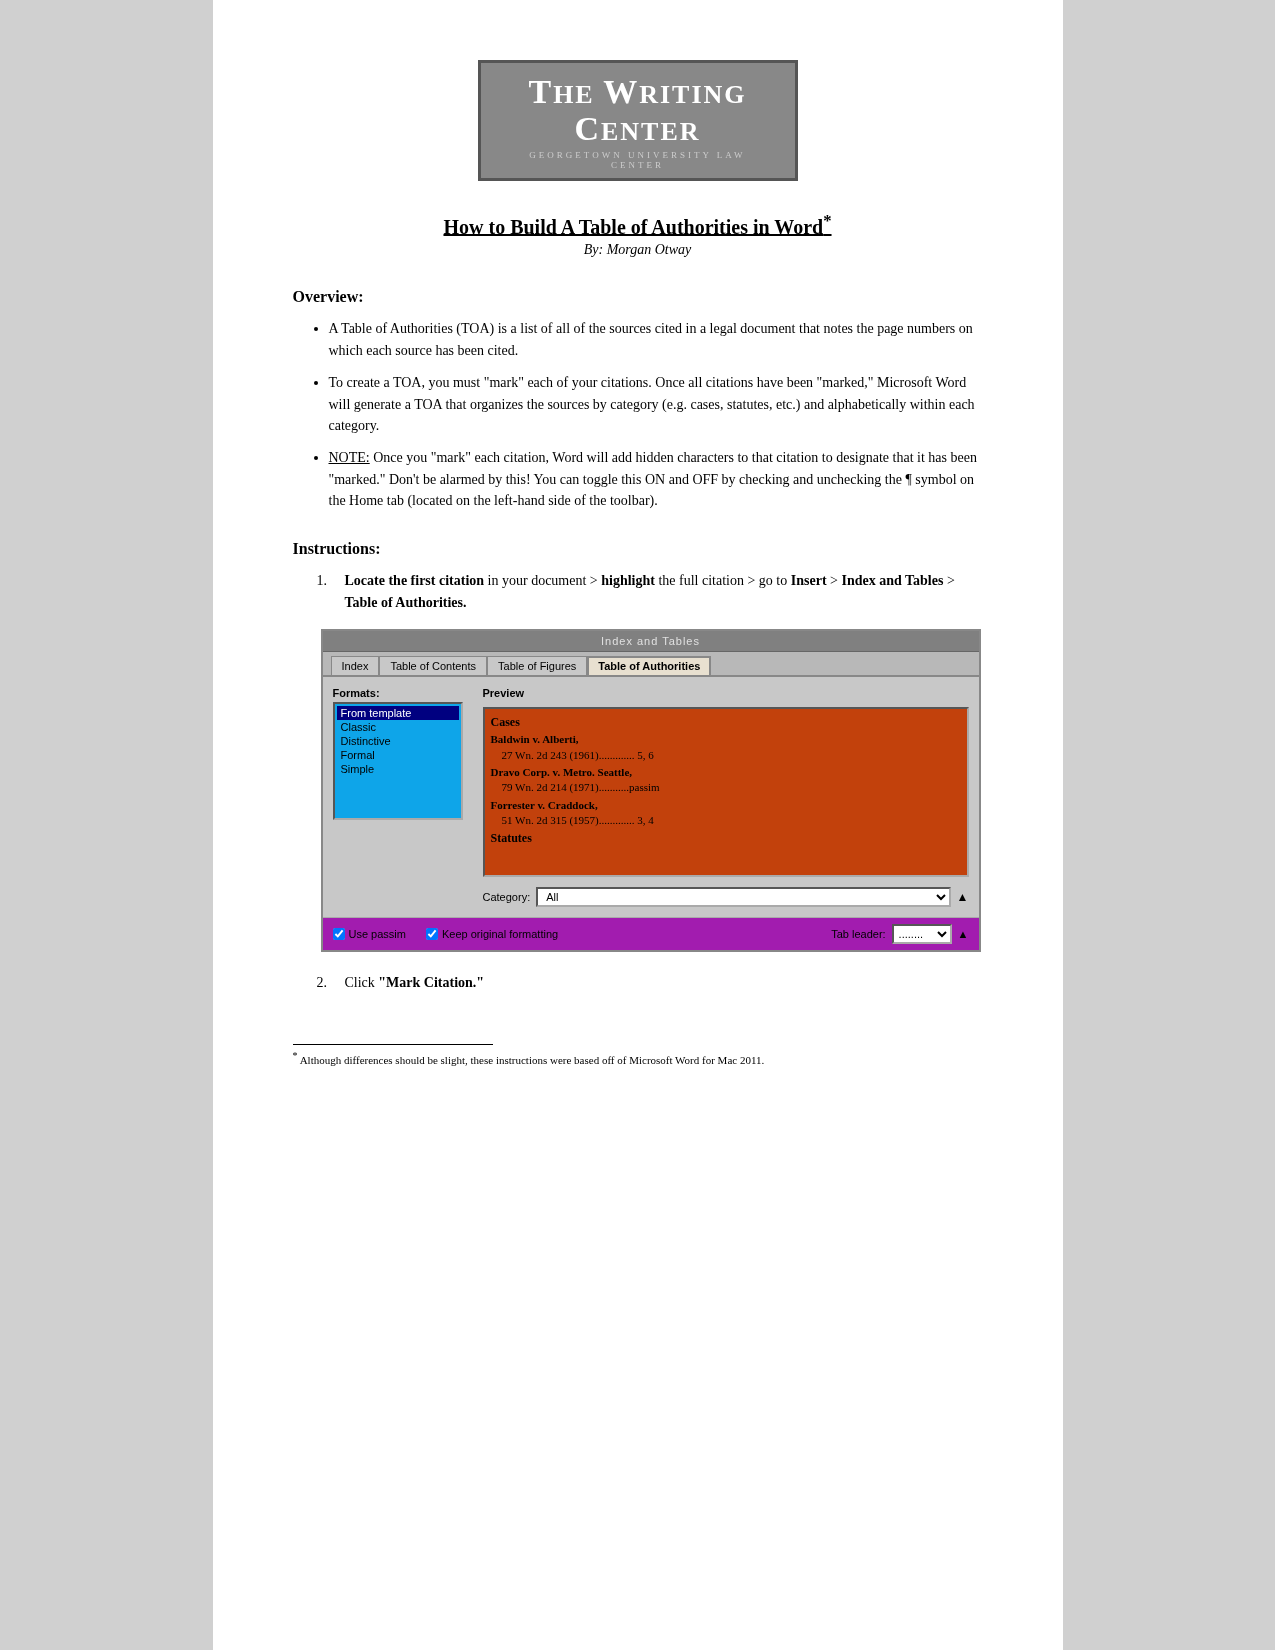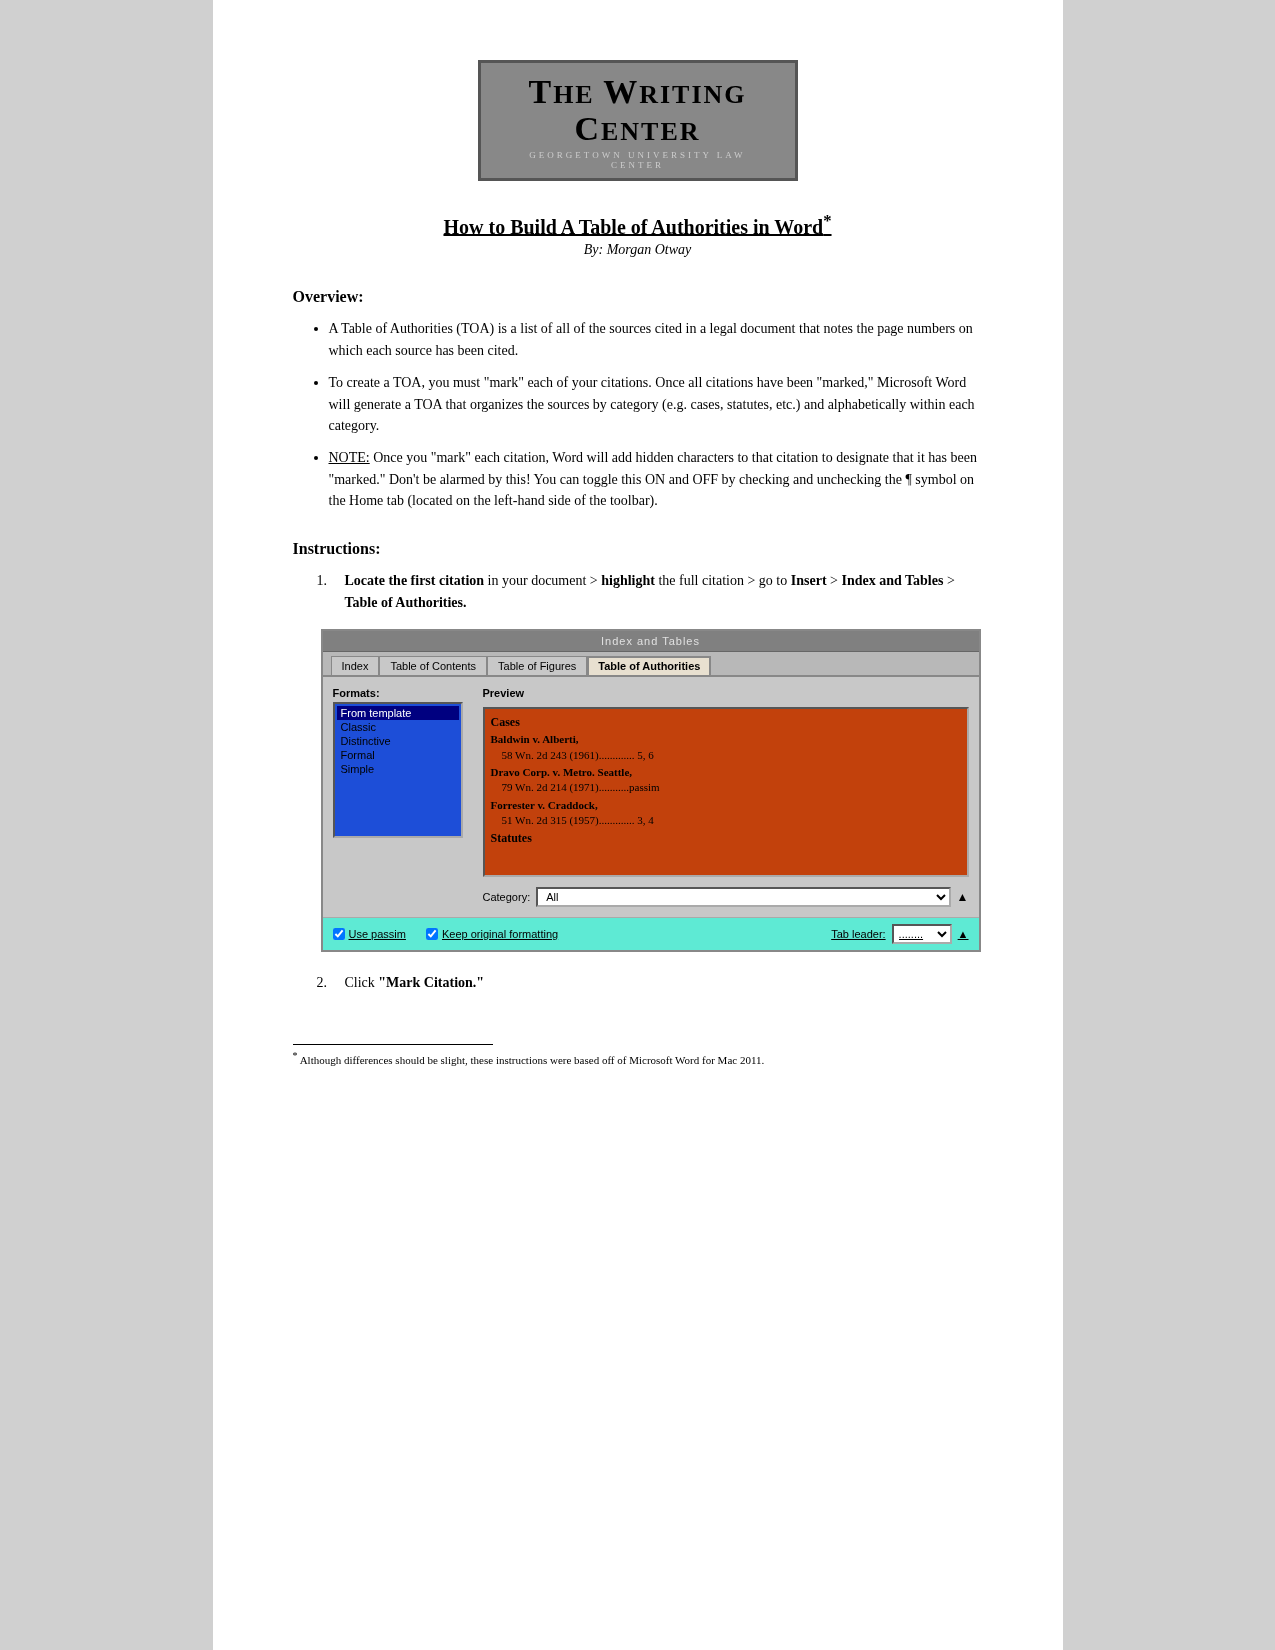--- a/index.html
+++ b/index.html
@@ -33,21 +33,21 @@
       border: 3px solid #555;
       padding: 10px 24px 8px 24px;
       text-align: center;
       width: 320px;
     }
 
     .logo-title {
       font-family: "Times New Roman", serif;
       font-size: 26px;
       font-weight: bold;
-      color: #000000;
+      color: #ffffff;
       letter-spacing: 2px;
       text-transform: uppercase;
       line-height: 1.1;
     }
 
     .logo-title .big-letter {
       font-size: 34px;
     }
 
     .logo-subtitle {
@@ -192,23 +192,23 @@
     }
 
     .dialog-formats-label {
       font-size: 11px;
       font-weight: bold;
       margin-bottom: 3px;
     }
 
     .dialog-formats-box {
       border: 2px inset #aaa;
-      background: #1d4ed8;
+      background: #0ea5e9;
       width: 130px;
-      height: 136px;
+      height: 118px;
       overflow: hidden;
       padding: 2px;
     }
 
     .format-item {
       padding: 1px 4px;
       font-size: 11px;
       cursor: pointer;
       color: #000;
     }
@@ -297,27 +297,26 @@
       font-family: Arial, sans-serif;
       width: 100%;
     }
 
     .dialog-btn.ok-btn {
       background: #a0a0a0;
       border: 2px outset #bbb;
     }
 
     .dialog-bottom {
-      background: #5eead4;
+      background: #a21caf;
       border-top: 1px solid #aaa;
       padding: 6px 10px;
       display: flex;
       align-items: center;
       gap: 20px;
-      text-decoration: underline;
     }
 
     .checkbox-group {
       display: flex;
       align-items: center;
       gap: 4px;
       font-size: 11px;
     }
 
     .checkbox-group input[type="checkbox"] {
@@ -446,21 +445,21 @@
           <div class="format-item">Simple</div>
         </div>
       </div>
 
       <div class="dialog-middle">
         <div class="preview-label">Preview</div>
         <div class="preview-box">
           <div class="preview-category">Cases</div>
           <div class="preview-entry">
             <span class="bold-name">Baldwin v. Alberti,</span><br>
-            <span>&nbsp;&nbsp;&nbsp;&nbsp;<span>58 Wn. 2d 243 (1961)............. 5, 6</span></span>
+            <span>&nbsp;&nbsp;&nbsp;&nbsp;<span>27 Wn. 2d 243 (1961)............. 5, 6</span></span>
           </div>
           <div class="preview-entry">
             <span class="bold-name">Dravo Corp. v. Metro. Seattle,</span><br>
             <span>&nbsp;&nbsp;&nbsp;&nbsp;<span>79 Wn. 2d 214 (1971)...........passim</span></span>
           </div>
           <div class="preview-entry">
             <span class="bold-name">Forrester v. Craddock,</span><br>
             <span>&nbsp;&nbsp;&nbsp;&nbsp;<span>51 Wn. 2d 315 (1957)............. 3, 4</span></span>
           </div>
           <div class="preview-category">Statutes</div>

